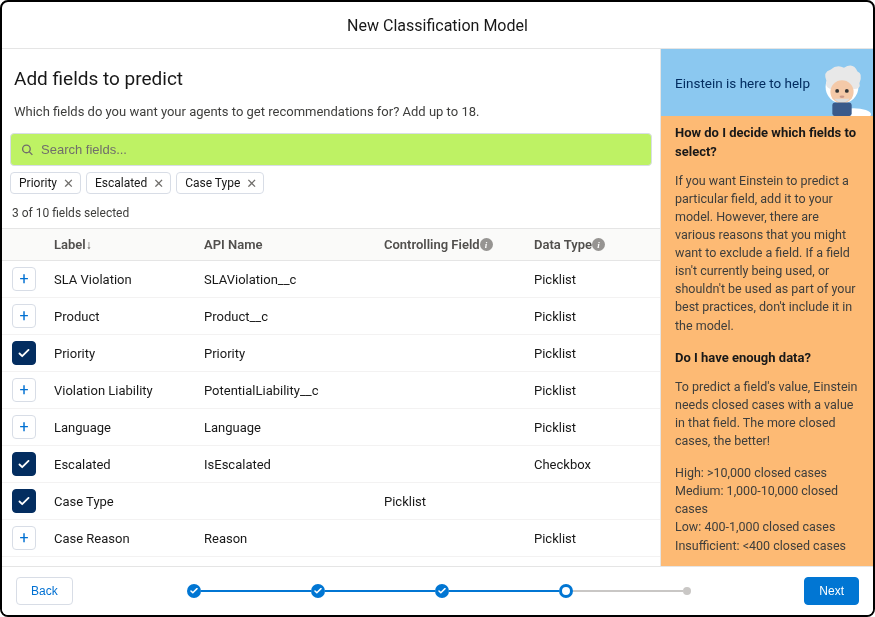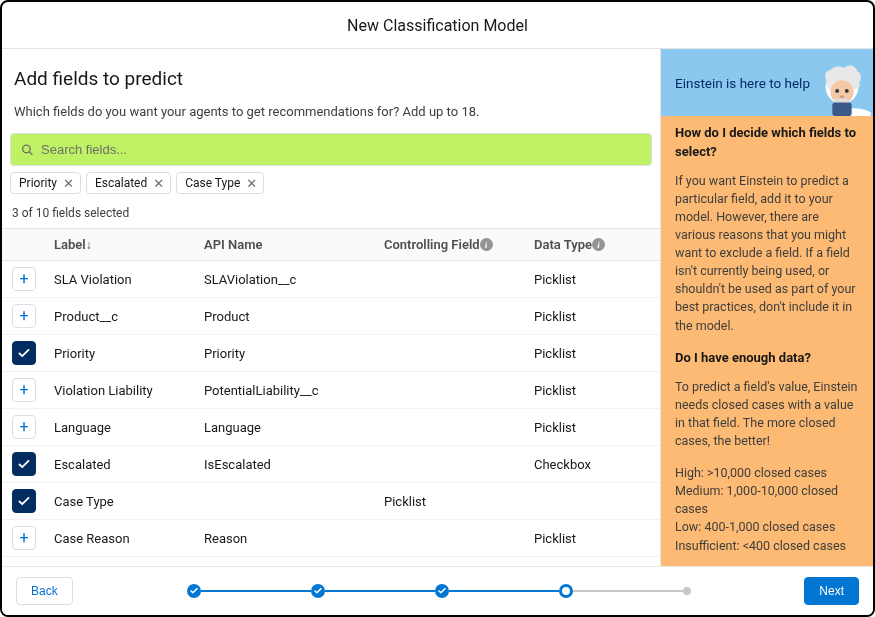--- a/index.html
+++ b/index.html
@@ -120,22 +120,22 @@
               <div class="td">SLAViolation__c</div>
               <div class="td"></div>
               <div class="td">Picklist</div>
             </div>
             <div class="trow">
               <div class="td addcell">
                 <div class="addbtn">
                   <span class="plus">+</span>
                 </div>
               </div>
+              <div class="td">Product</div>
               <div class="td">Product__c</div>
-              <div class="td">Product</div>
               <div class="td"></div>
               <div class="td">Picklist</div>
             </div>
             <div class="trow">
               <div class="td addcell">
                 <div class="addbtn sel">
                   <svg class="check" viewBox="0 0 12 10">
                     <path d="M1 5 L4 8 L11 1" stroke="#fff" stroke-width="2" fill="none" stroke-linecap="round" stroke-linejoin="round"></path>
                   </svg>
                 </div>

